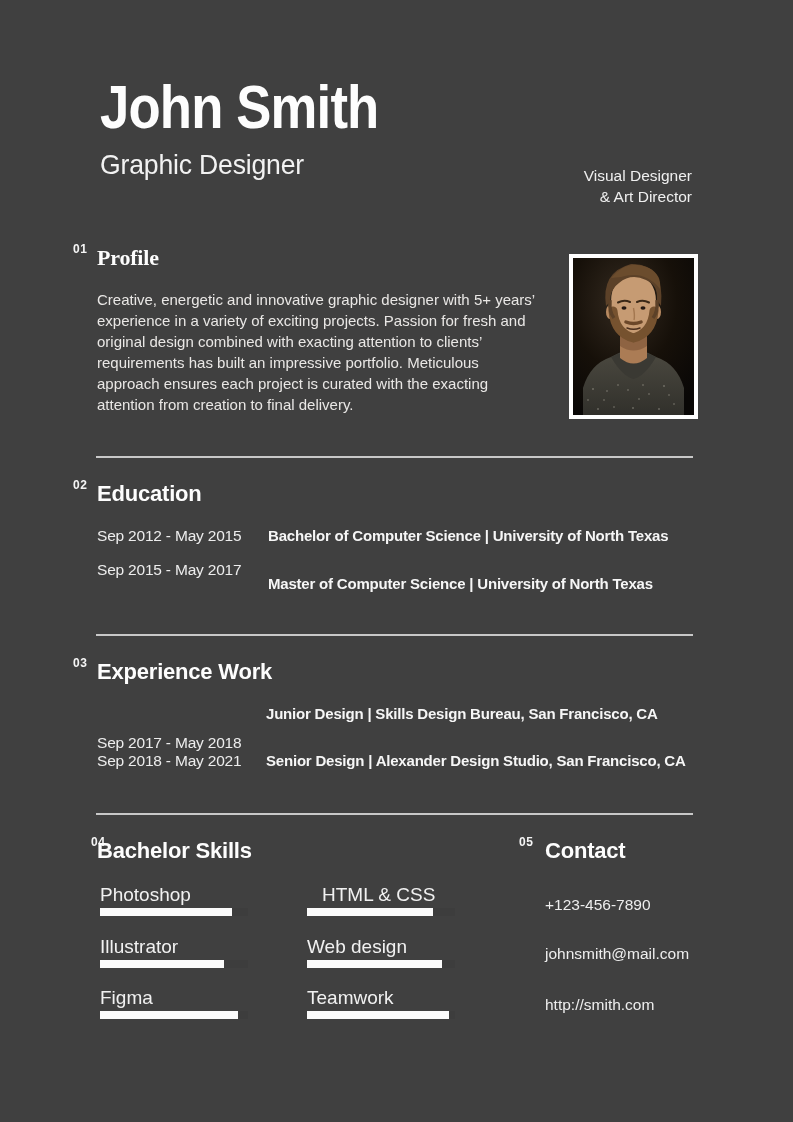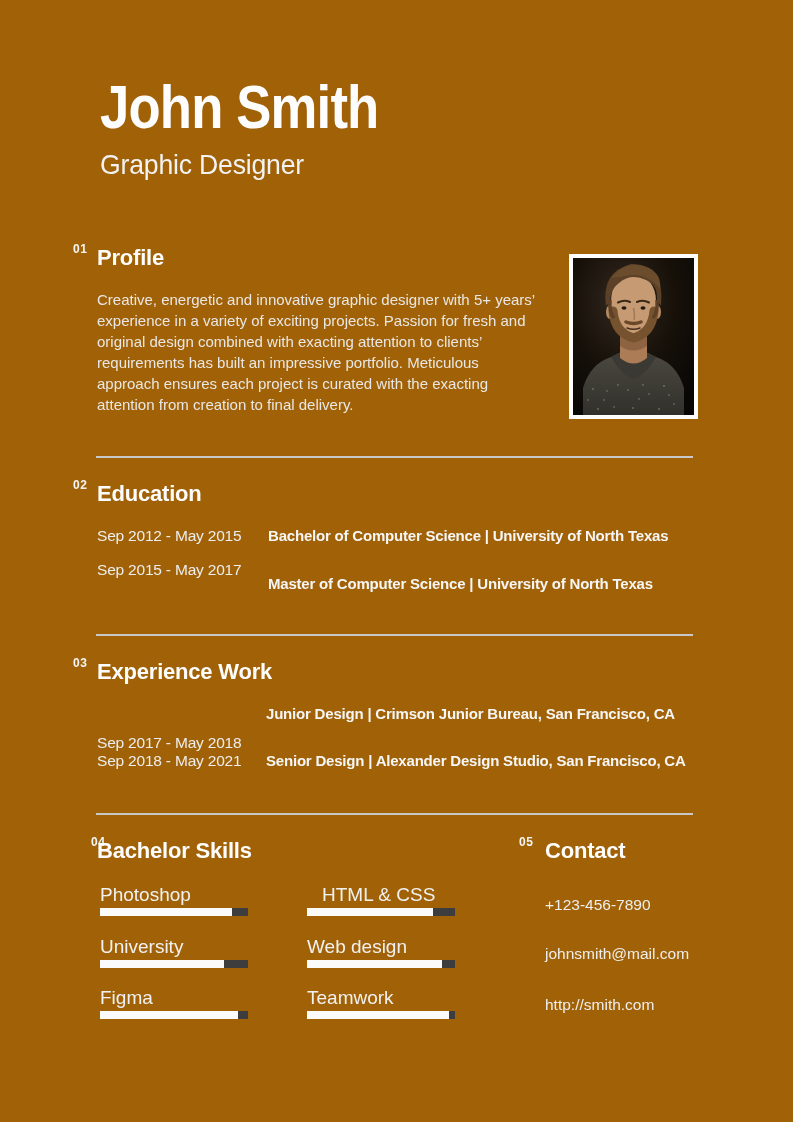--- a/index.html
+++ b/index.html
@@ -1,19 +1,19 @@
 <!DOCTYPE html>
 <html><head>
 <meta charset="utf-8">
 <style>
   html,body{margin:0;padding:0;background:#1f1f1f;}
   .page{
     position:relative;
     width:793px;height:1122px;
-    background:#a16207;
+    background:#404040;
     color:#ffffff;
     font-family:"Liberation Sans","DejaVu Sans",sans-serif;
     overflow:hidden;
   }
   .abs{position:absolute;}
   .name{
     font-size:62px;font-weight:700;line-height:62px;letter-spacing:-1px;
     transform:scaleX(.85);transform-origin:left top;white-space:nowrap;color:#fdfdfd;
   }
   .job-title{
@@ -37,23 +37,27 @@
   }
   .photo-frame svg{display:block;width:100%;height:100%;}
 </style>
 </head>
 <body>
 
 <div class="page">
 
   <div class="abs name" style="left:100px;top:76px;">John Smith</div>
   <div class="abs job-title" style="left:100px;top:150px;">Graphic Designer</div>
+  <div class="abs tagline" style="right:101px;top:166px;">
+    <div>Visual Designer</div>
+    <div>&amp; Art Director</div>
+  </div>
 
   <div class="abs sec-num" style="left:73px;top:242px;">01</div>
-  <div class="abs sec-head" style="left:97px;top:245px;">Profile</div>
+  <div class="abs sec-head" style="left:97px;top:245px;font-family:Liberation Serif, serif;">Profile</div>
   <div class="abs body-text" style="left:97px;top:289px;width:448px;">Creative, energetic and innovative graphic designer with 5+ years’ experience in a variety of exciting projects. Passion for fresh and original design combined with exacting attention to clients’ requirements has built an impressive portfolio. Meticulous approach ensures each project is curated with the exacting attention from creation to final delivery.</div>
 
   <div class="abs photo-frame">
     <svg viewBox="0 0 121 157" preserveAspectRatio="none">
       <defs>
         <radialGradient id="pbg" cx="42%" cy="28%" r="80%">
           <stop offset="0%" stop-color="#342a20"></stop>
           <stop offset="55%" stop-color="#161009"></stop>
           <stop offset="100%" stop-color="#090706"></stop>
         </radialGradient>
@@ -128,36 +132,36 @@
   </div>
   <div class="abs row-desc" style="left:268px;top:575px;">Master of Computer Science | University of North Texas</div>
 
   <div class="abs divider" style="top:634px;"></div>
 
   <div class="abs sec-num" style="left:73px;top:656px;">03</div>
   <div class="abs sec-head" style="left:97px;top:659px;">Experience Work</div>
   <div class="abs" style="left:97px;top:705px;margin-top:29px;">
     <span class="row-date">Sep 2017 - May 2018</span>
   </div>
-  <div class="abs row-desc" style="left:266px;top:705px;">Junior Design | Crimson Junior Bureau, San Francisco, CA</div>
+  <div class="abs row-desc" style="left:266px;top:705px;">Junior Design | Skills Design Bureau, San Francisco, CA</div>
   <div class="abs" style="left:97px;top:752px;">
     <span class="row-date">Sep 2018 - May 2021</span>
   </div>
   <div class="abs row-desc" style="left:266px;top:752px;">Senior Design | Alexander Design Studio, San Francisco, CA</div>
 
   <div class="abs divider" style="top:813px;"></div>
 
   <div class="abs sec-num" style="left:62px;top:835px;padding-left:29px;">04</div>
   <div class="abs sec-head" style="left:97px;top:838px;">Bachelor Skills</div>
 
   <div class="abs skill-label" style="left:100px;top:884px;">Photoshop</div>
   <div class="abs bar-track" style="left:100px;top:908px;">
     <div class="bar-fill" style="width: 89%;"></div>
   </div>
-  <div class="abs skill-label" style="left:100px;top:936px;">University</div>
+  <div class="abs skill-label" style="left:100px;top:936px;">Illustrator</div>
   <div class="abs bar-track" style="left:100px;top:960px;">
     <div class="bar-fill" style="width: 84%;"></div>
   </div>
   <div class="abs skill-label" style="left:100px;top:987px;">Figma</div>
   <div class="abs bar-track" style="left:100px;top:1011px;">
     <div class="bar-fill" style="width: 93%;"></div>
   </div>
 
   <div class="abs skill-label" style="left:307px;top:884px;margin-left:15px;">HTML &amp; CSS</div>
   <div class="abs bar-track" style="left:307px;top:908px;">

